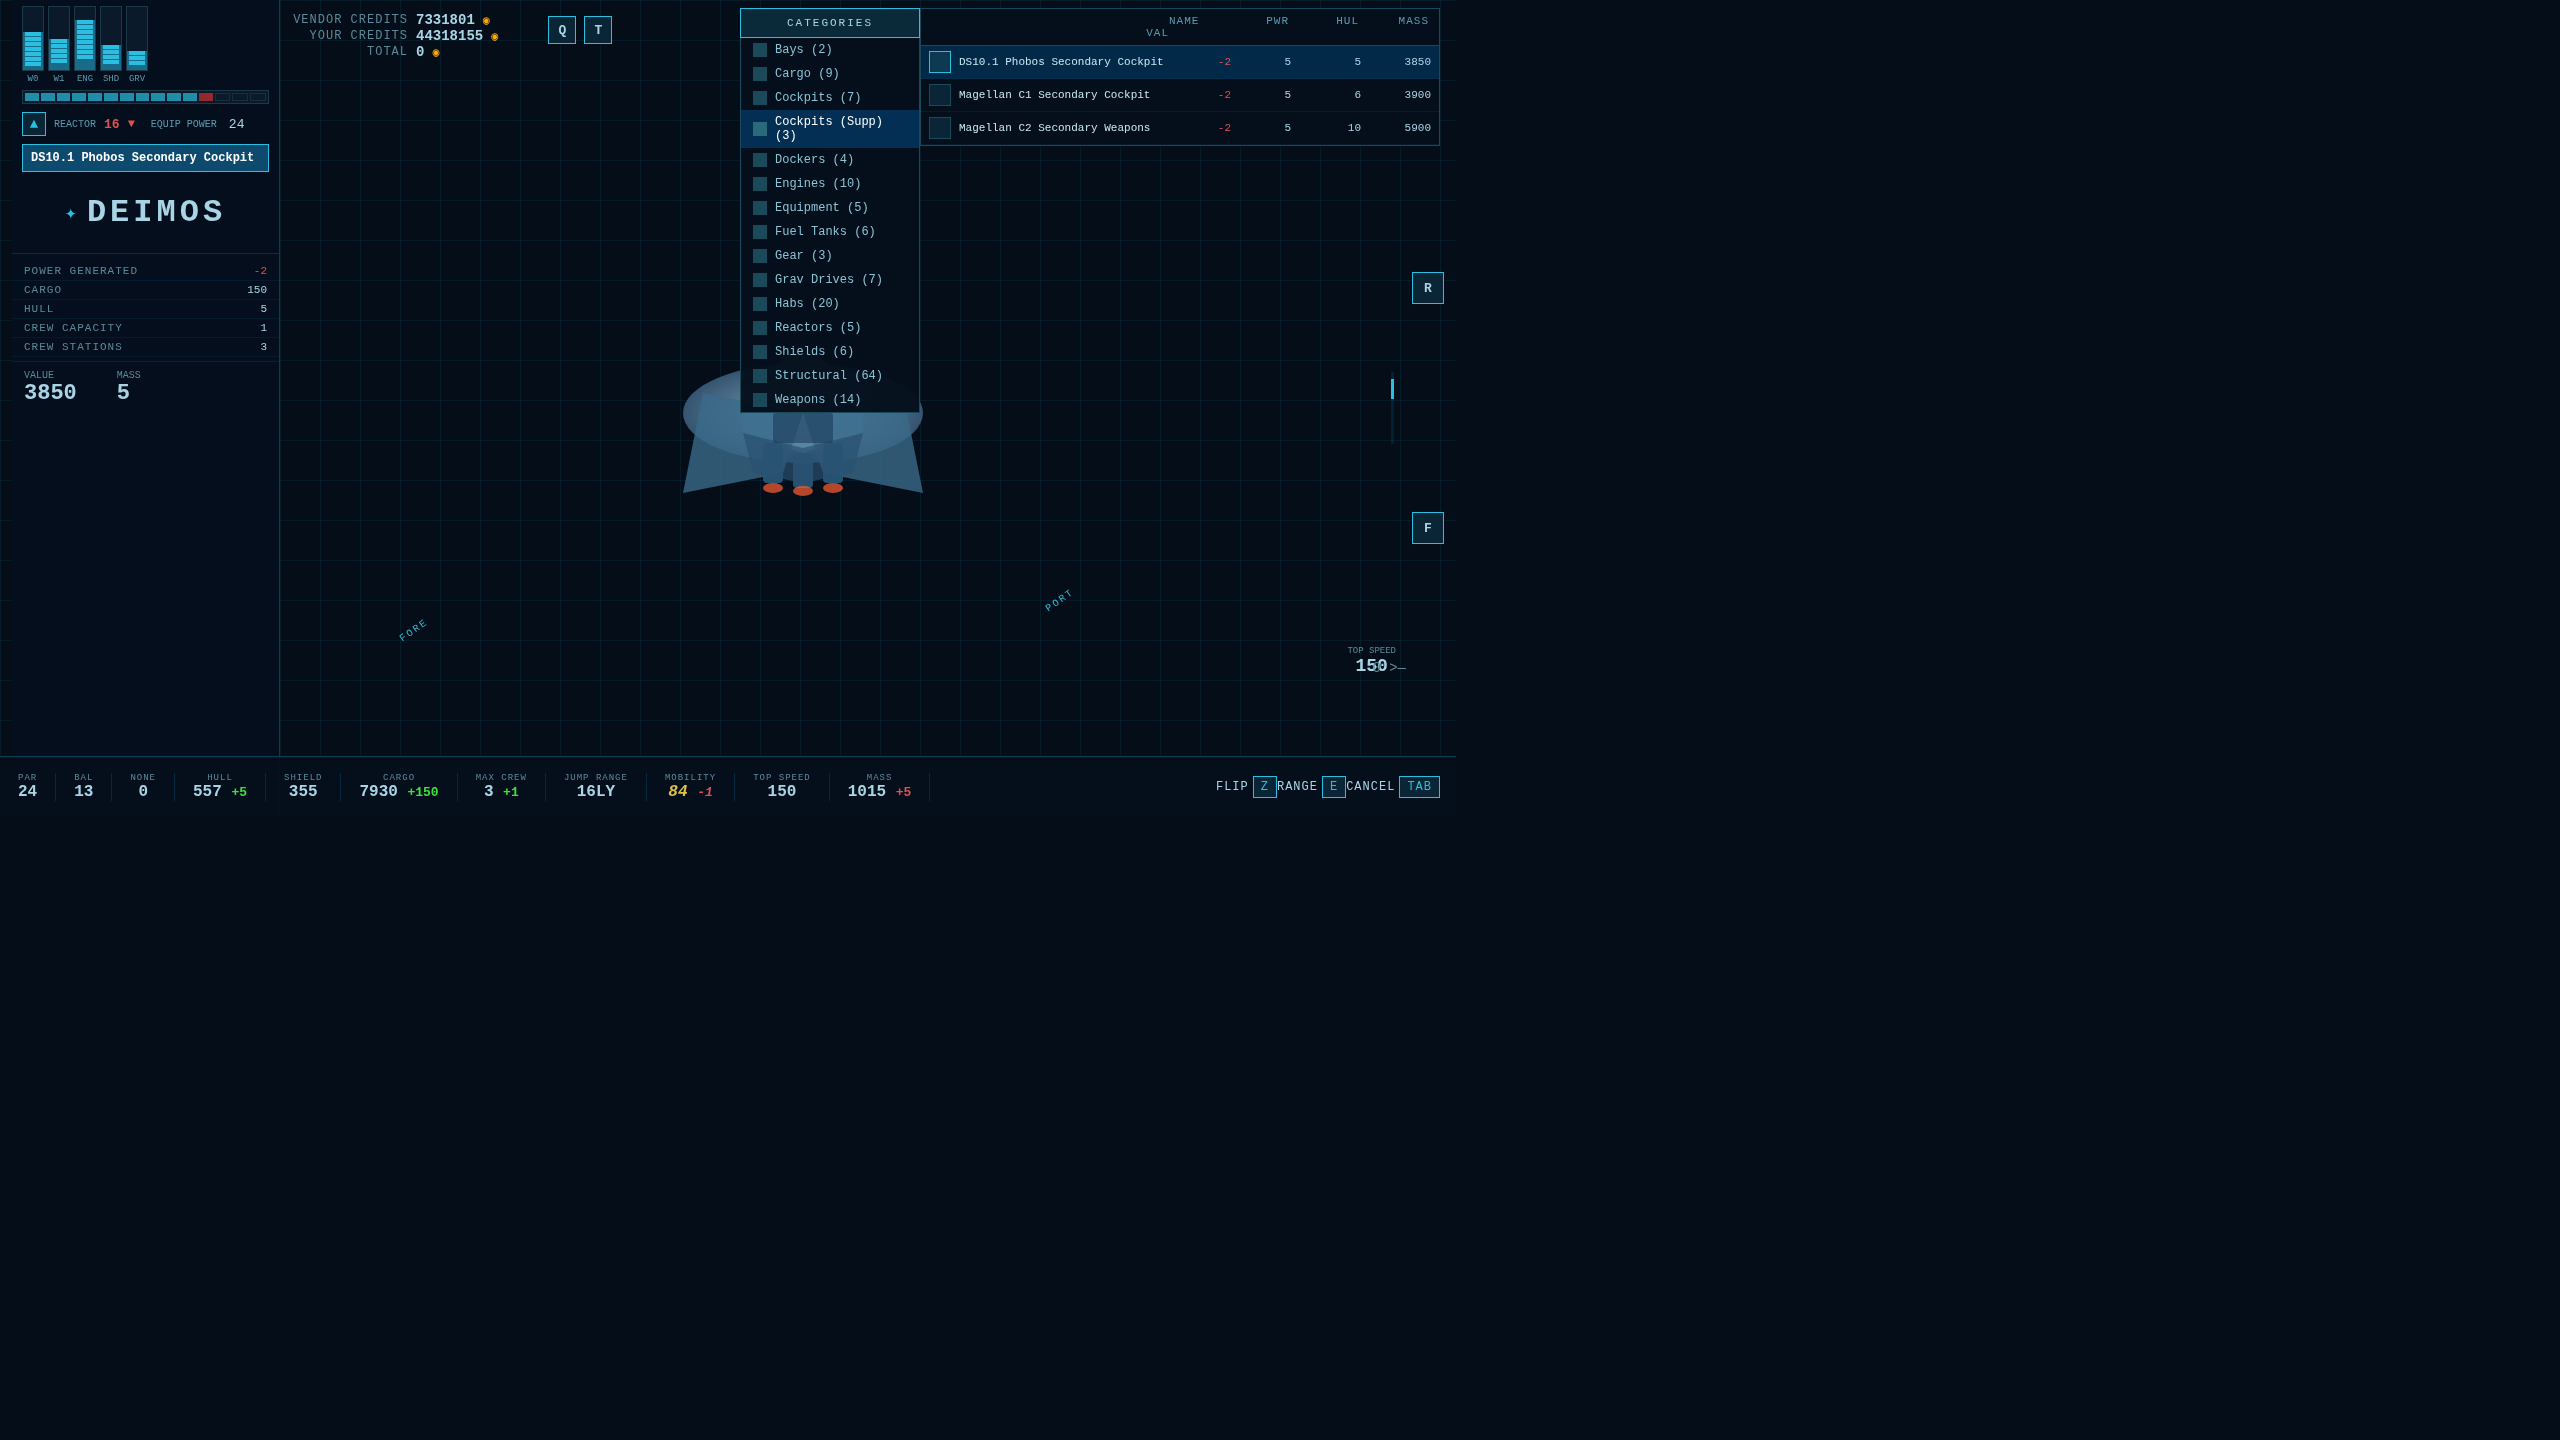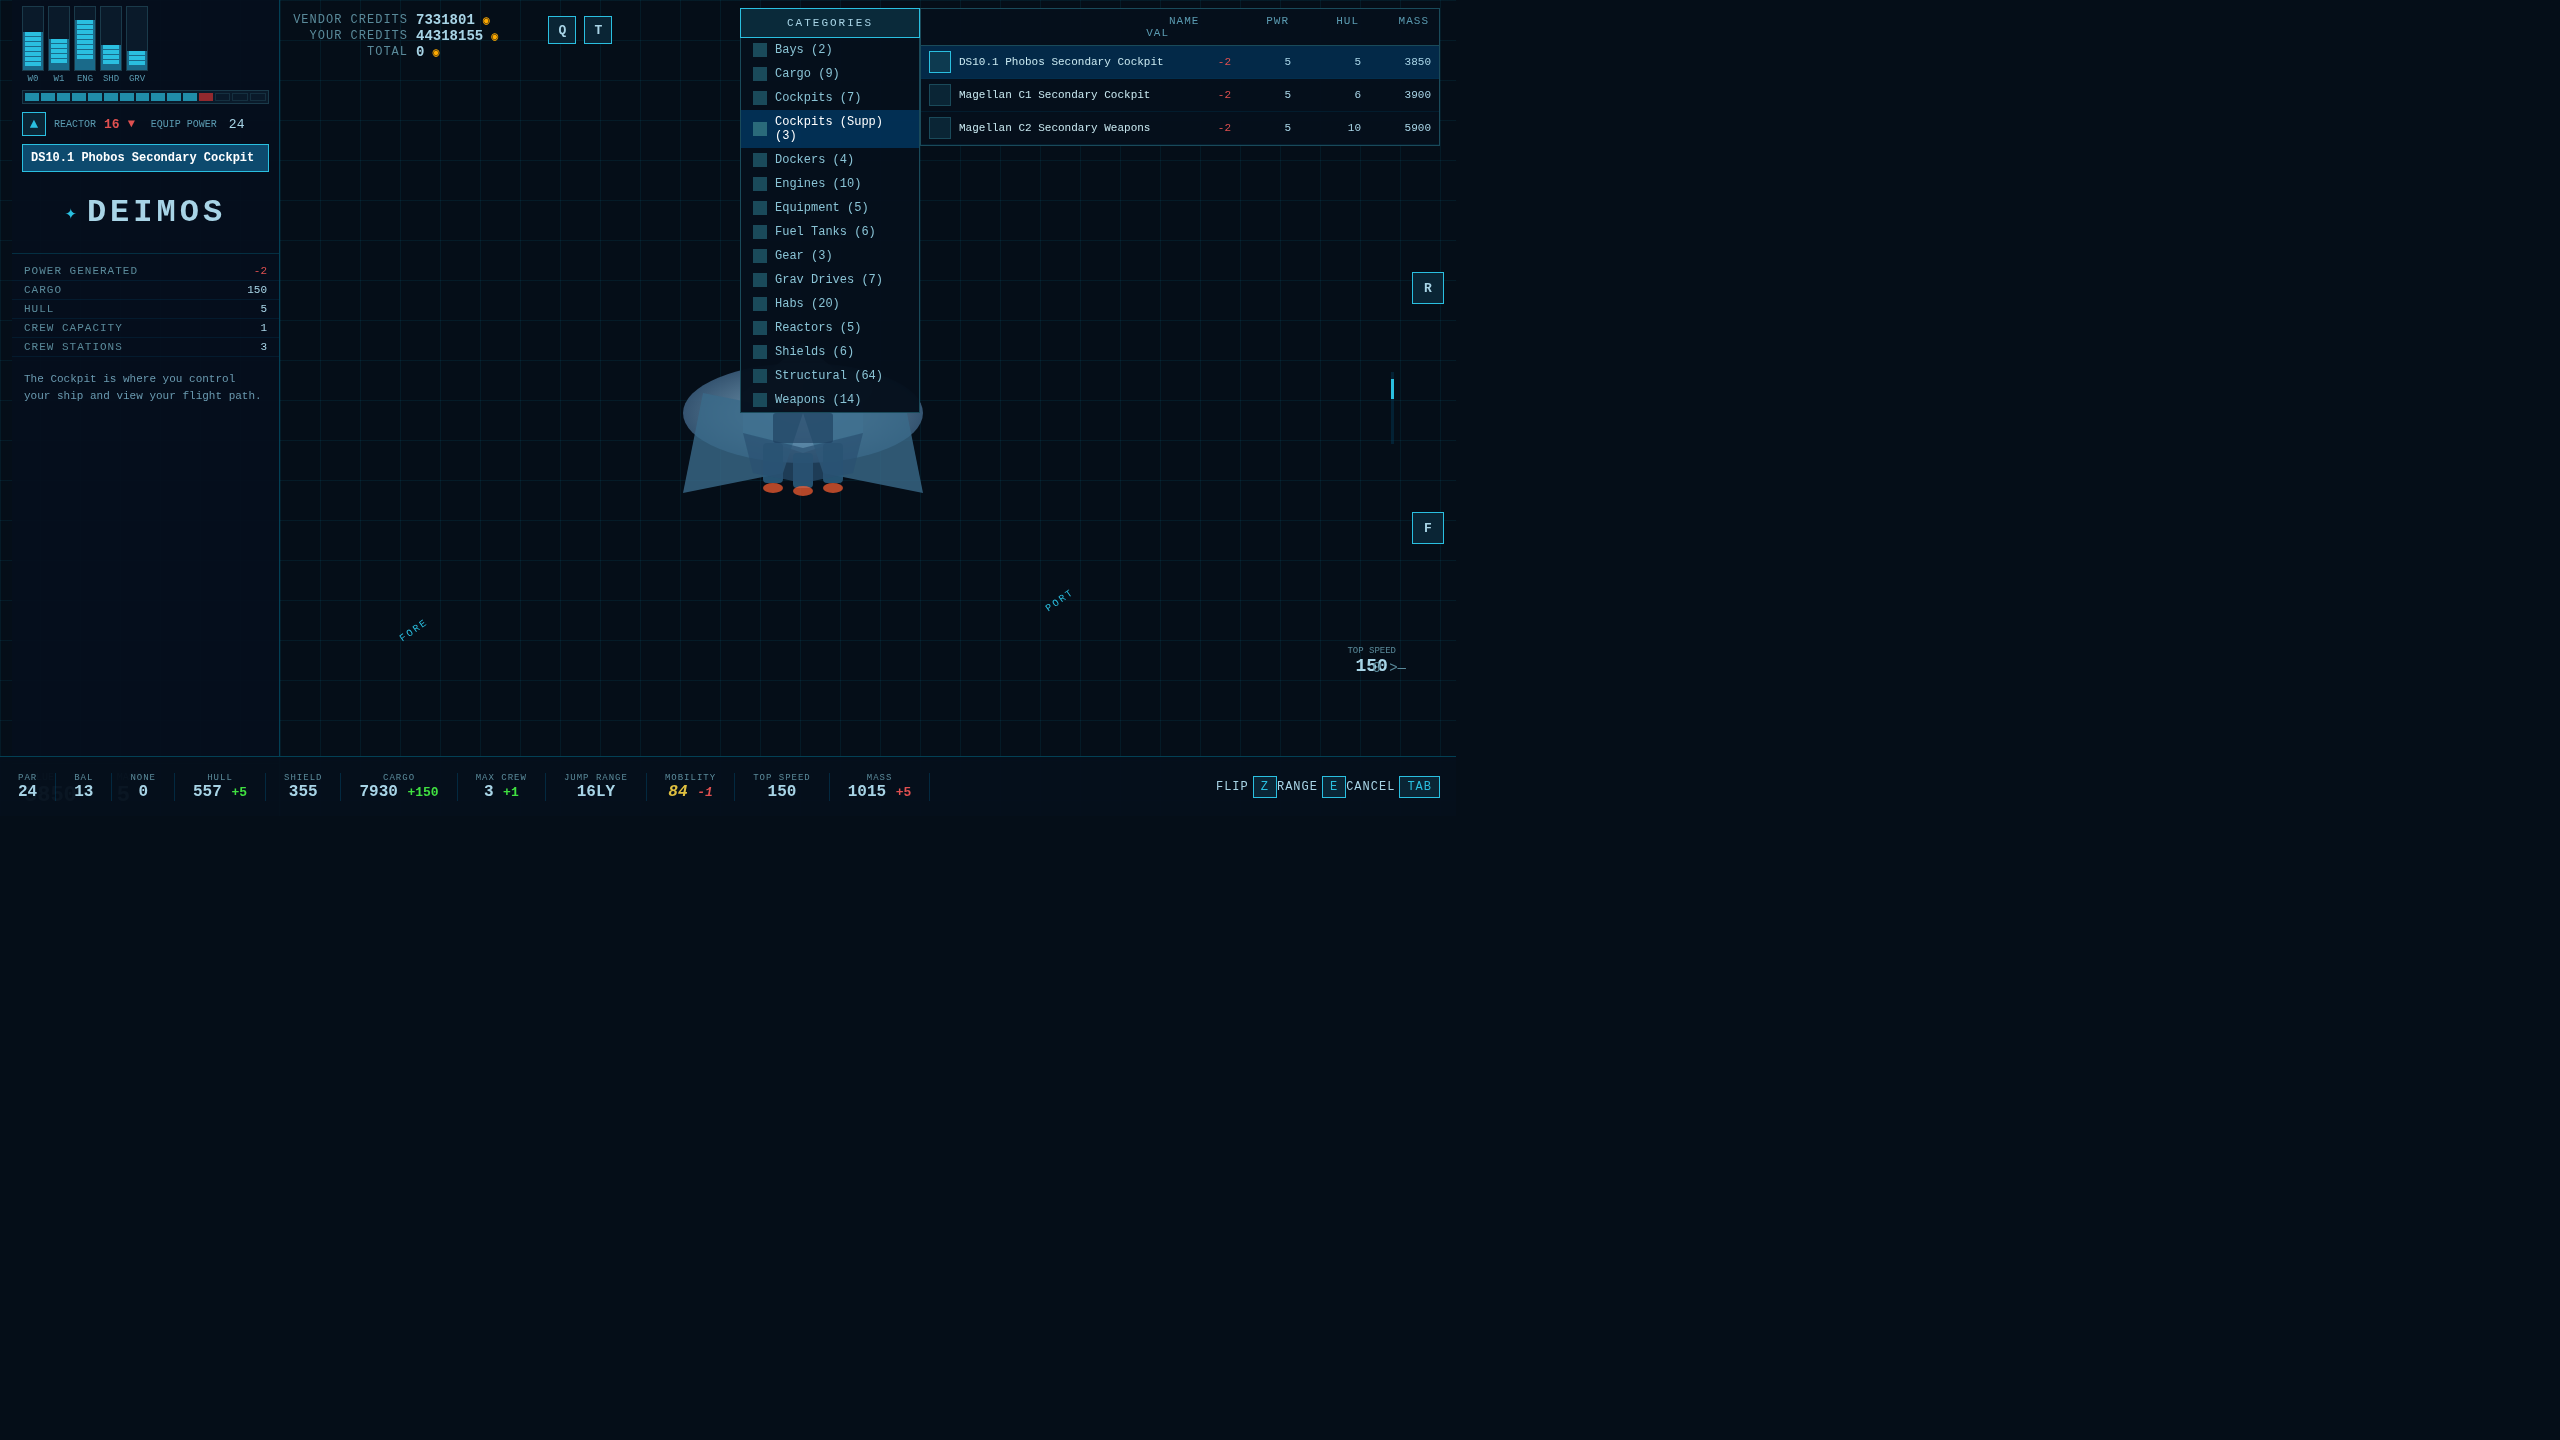--- a/index.html
+++ b/index.html
@@ -606,21 +606,20 @@
     <div class="stat-row">
       <span class="stat-label">CREW CAPACITY</span>
       <span class="stat-value">1</span>
     </div>
     <div class="stat-row">
       <span class="stat-label">CREW STATIONS</span>
       <span class="stat-value">3</span>
     </div>
   </div>
 
-  <div class="description">The Cockpit is where you control your ship and view your flight path.</div>
 
   <div class="value-mass-row">
     <div class="vm-group">
       <div class="vm-label">VALUE</div>
       <div class="vm-value">3850</div>
     </div>
     <div class="vm-group">
       <div class="vm-label">MASS</div>
       <div class="vm-value">5</div>
     </div>

